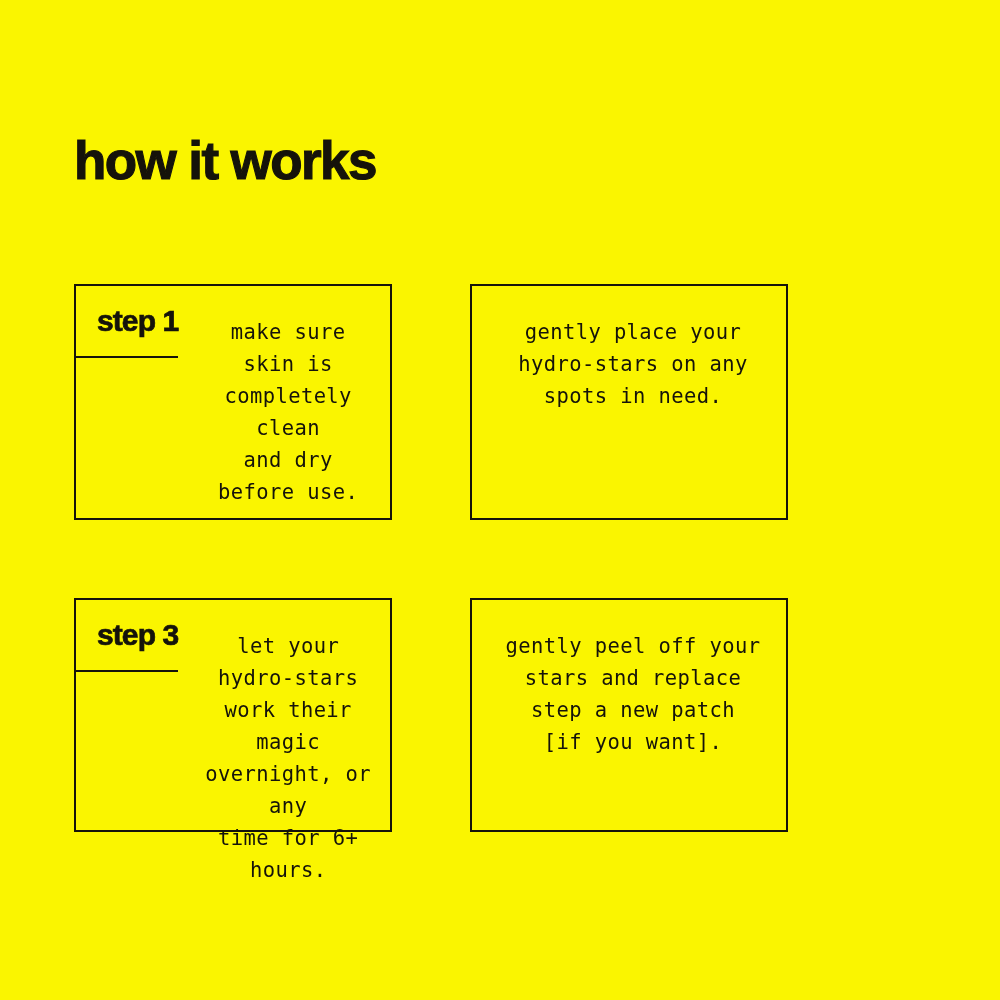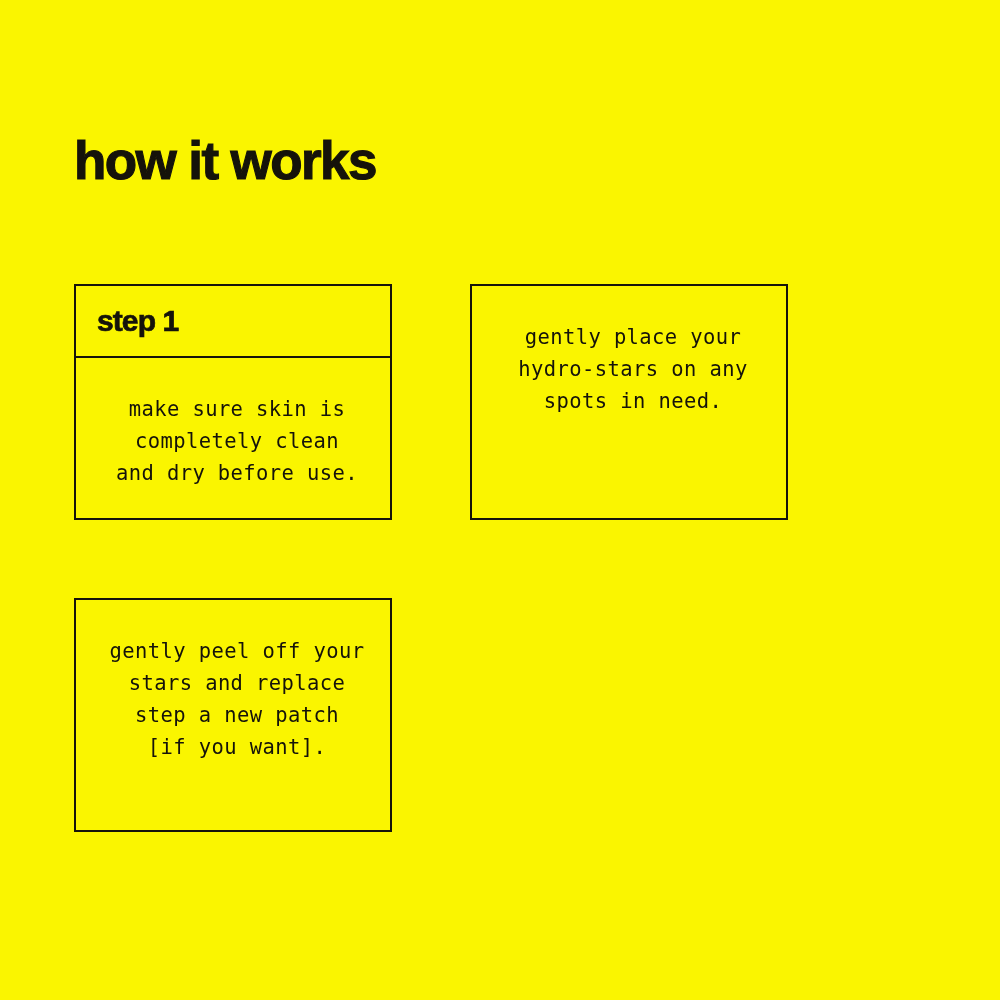--- a/index.html
+++ b/index.html
@@ -48,21 +48,21 @@
     grid-template-rows: 236px 234px;
     column-gap: 78px;
     row-gap: 78px;
   }
 
   .step-card {
     border: 2px solid #15130a;
     background: #faf500;
     box-sizing: border-box;
     display: flex;
-    flex-direction: column;
+    flex-direction: row;
   }
 
   .step-card-header {
     height: 72px;
     flex: 0 0 72px;
     border-bottom: 2px solid #15130a;
     box-sizing: border-box;
     display: flex;
     align-items: center;
     padding: 0 0 0 21px;
@@ -74,23 +74,22 @@
     font-weight: 700;
     letter-spacing: -0.9px;
     color: #15130a;
     line-height: 1;
     white-space: nowrap;
     -webkit-text-stroke: 0.7px #15130a;
   }
 
   .step-card-body {
     flex: 1 1 auto;
-    padding: 19px 14px 0 22px;
+    padding: 30px 14px 0 22px;
     box-sizing: border-box;
-    margin-top: 16px;
   }
 
   .step-card-text {
     font-family: "DejaVu Sans Mono", "Liberation Mono", monospace;
     font-size: 20.5px;
     line-height: 32px;
     color: #15130a;
     letter-spacing: 0.4px;
     white-space: pre-line;
     margin: 0;
@@ -117,20 +116,31 @@
     </div>
 
     <div class="step-card">
       <div class="step-card-body">
         <p class="step-card-text">gently place your
 hydro-stars on any
 spots in need.</p>
       </div>
     </div>
 
+    <div class="step-card">
+      <div class="step-card-header">
+        <span class="step-card-title">step 3</span>
+      </div>
+      <div class="step-card-body">
+        <p class="step-card-text">let your hydro-stars
+work their magic
+overnight, or any
+time for 6+ hours.</p>
+      </div>
+    </div>
 
     <div class="step-card">
       <div class="step-card-body">
         <p class="step-card-text">gently peel off your
 stars and replace
 step a new patch
 [if you want].</p>
       </div>
     </div>
 

